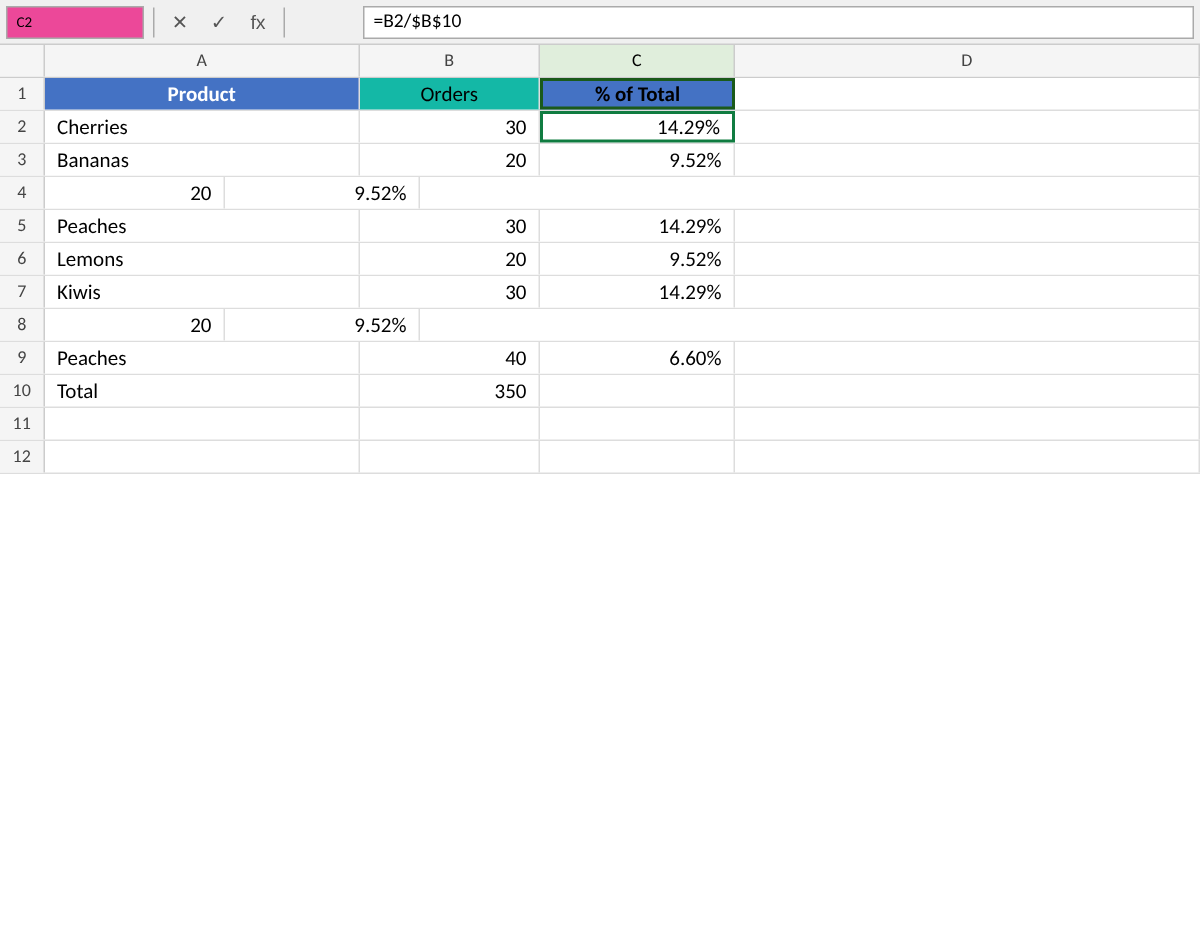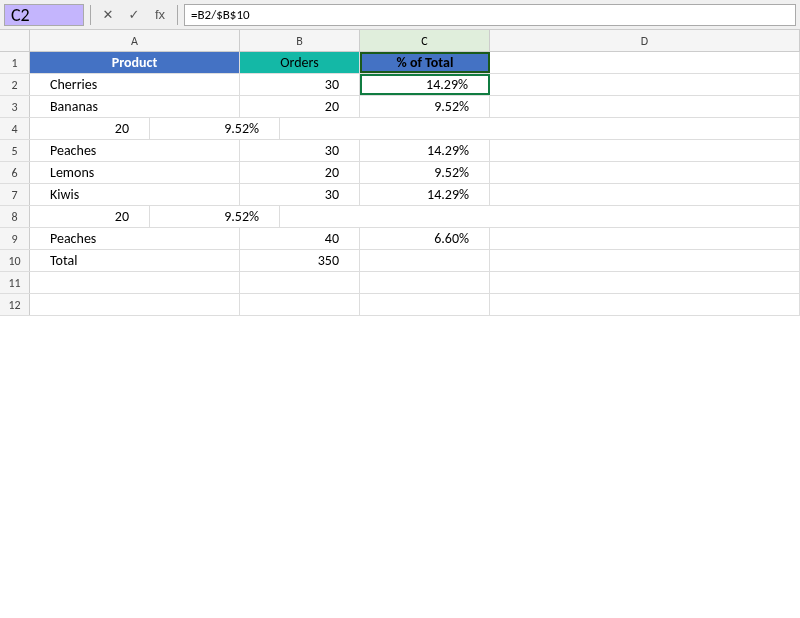--- a/index.html
+++ b/index.html
@@ -16,28 +16,28 @@
     .formula-bar {
       display: flex;
       align-items: center;
       height: 30px;
       background: #f0f0f0;
       border-bottom: 1px solid #ccc;
       padding: 0 4px;
       gap: 4px;
     }
     .cell-name-box {
-      width: 80px;
+      width: 92px;
       height: 22px;
       border: 1px solid #aaa;
-      background: #c4b5fd;
+      background: #ec4899;
       display: flex;
       align-items: center;
       padding: 0 6px;
-      font-size: 18px;
+      font-size: 10px;
     }
     .formula-btn {
       width: 22px;
       height: 22px;
       display: flex;
       align-items: center;
       justify-content: center;
       color: #555;
       font-size: 13px;
       cursor: pointer;
@@ -51,20 +51,21 @@
       margin: 0 2px;
     }
     .formula-input {
       flex: 1;
       height: 22px;
       border: 1px solid #aaa;
       background: #fff;
       padding: 0 6px;
       font-size: 13px;
       font-family: inherit;
+      margin-left: 46px;
     }
 
     
     .spreadsheet {
       display: flex;
       flex-direction: column;
       height: calc(618px - 30px);
     }
 
     
@@ -116,21 +117,21 @@
       background: #f5f5f5;
       border-right: 1px solid #ccc;
       font-size: 12px;
       color: #444;
       user-select: none;
     }
     .cell {
       display: flex;
       align-items: center;
       border-right: 1px solid #ddd;
-      padding: 0 20px;
+      padding: 0 8px;
       font-size: 14px;
       min-width: 0;
       overflow: hidden;
       white-space: nowrap;
     }
     .cell.col-a { width: 210px; min-width: 210px; }
     .cell.col-b { width: 120px; min-width: 120px; justify-content: flex-end; }
     .cell.col-c { width: 130px; min-width: 130px; justify-content: flex-end; }
     .cell.col-d { flex: 1; }
 

